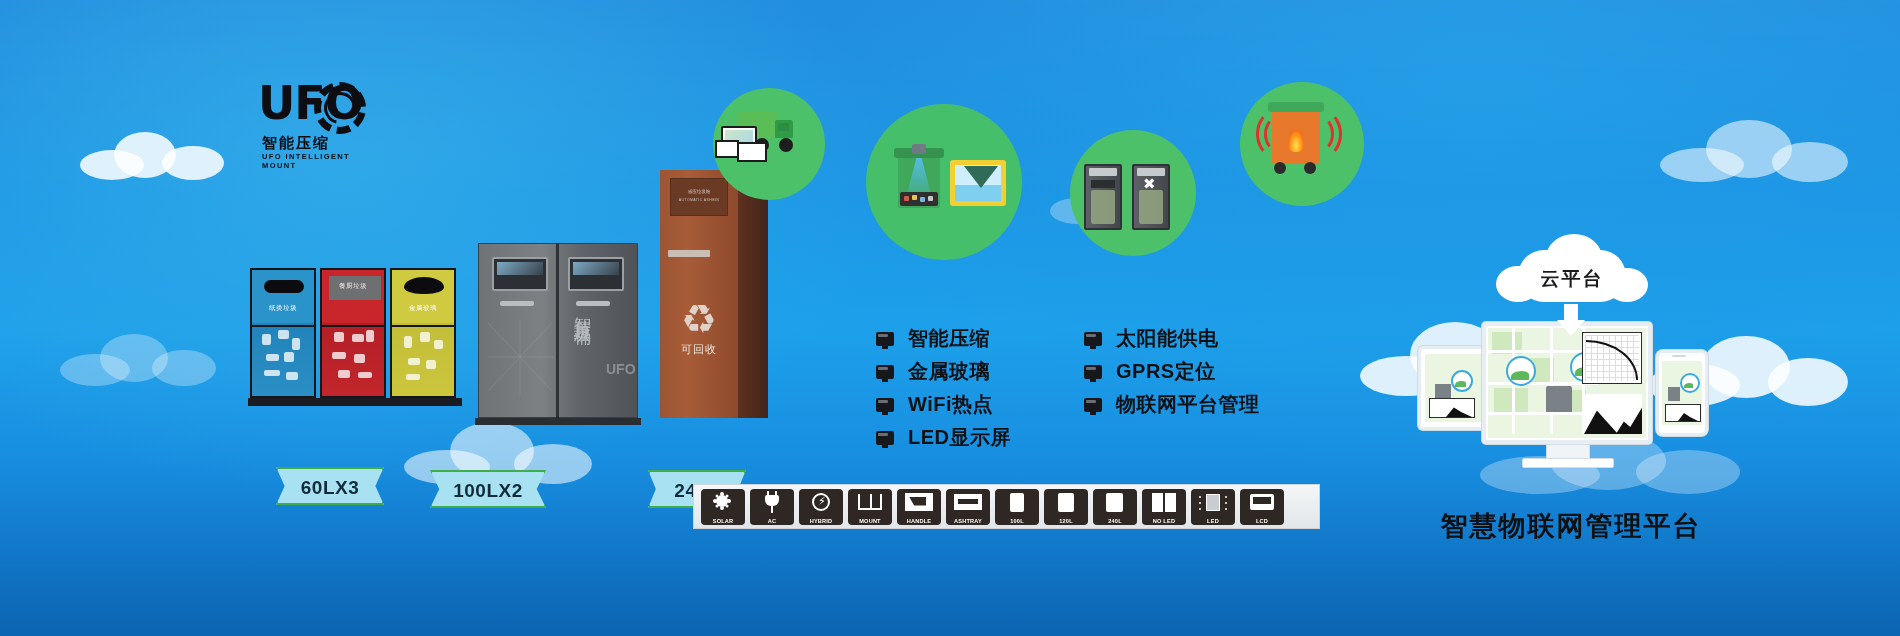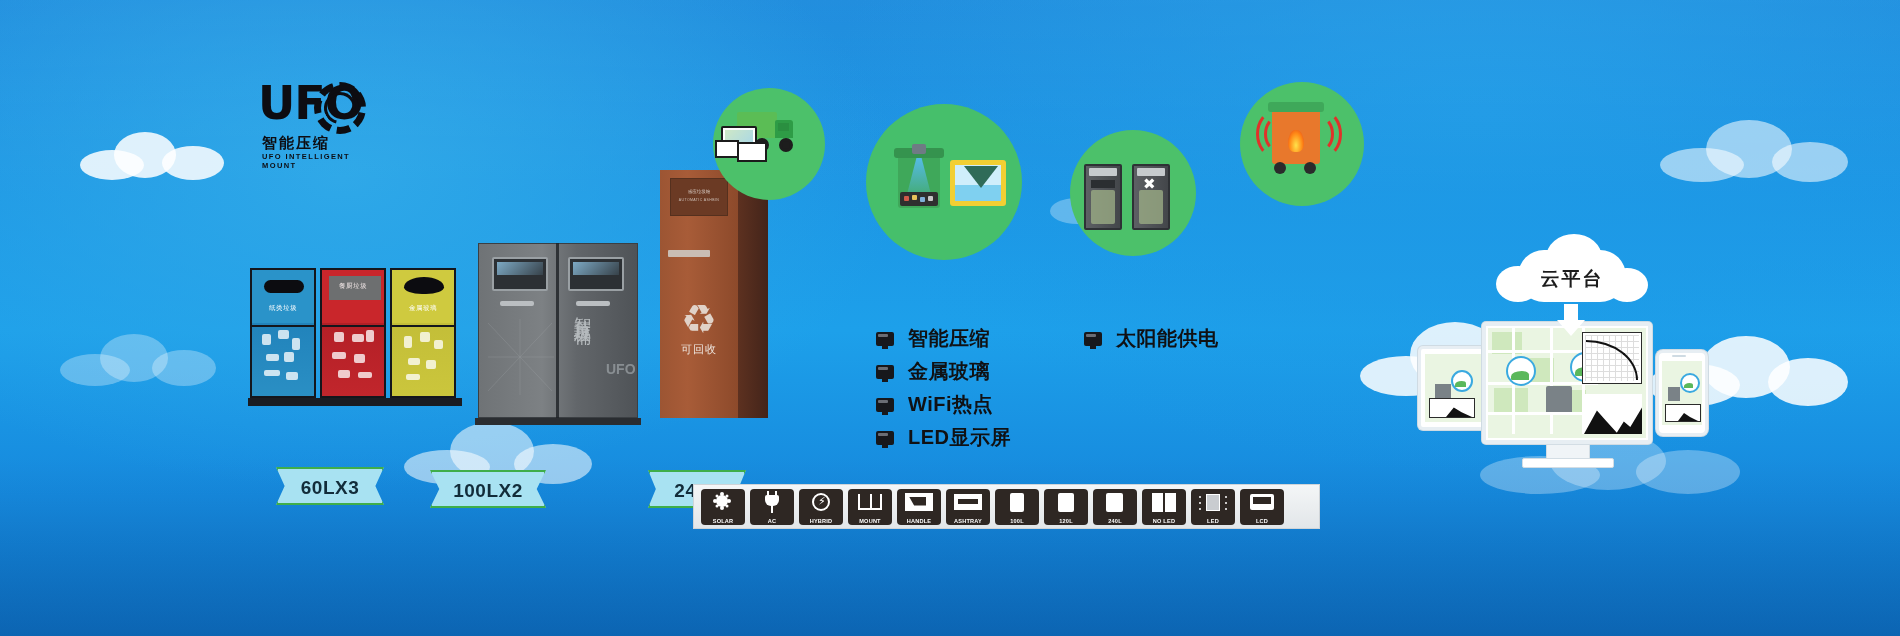--- a/index.html
+++ b/index.html
@@ -479,20 +479,28 @@
       </div>
       <div class="frow">
         <div class="fico"></div>
         <div class="ftxt">LED显示屏</div>
       </div>
     </div>
     <div class="fcol right">
       <div class="frow">
         <div class="fico"></div>
         <div class="ftxt">太阳能供电</div>
+      </div>
+      <div class="frow">
+        <div class="fico"></div>
+        <div class="ftxt">GPRS定位</div>
+      </div>
+      <div class="frow">
+        <div class="fico"></div>
+        <div class="ftxt">物联网平台管理</div>
       </div>
     </div>
   </div>
 
   <div id="strip">
     <div class="sicon">
       <div class="sun"></div>
       <div class="cap">SOLAR</div>
     </div>
     <div class="sicon">
@@ -615,14 +623,15 @@
         <div class="pin">
             <i></i>
           </div>
         <div class="chart">
             <i></i>
           </div>
       </div>
     </div>
   </div>
 
+  <div id="platform-caption">智慧物联网管理平台</div>
 
 </div>
 
 </body></html>

